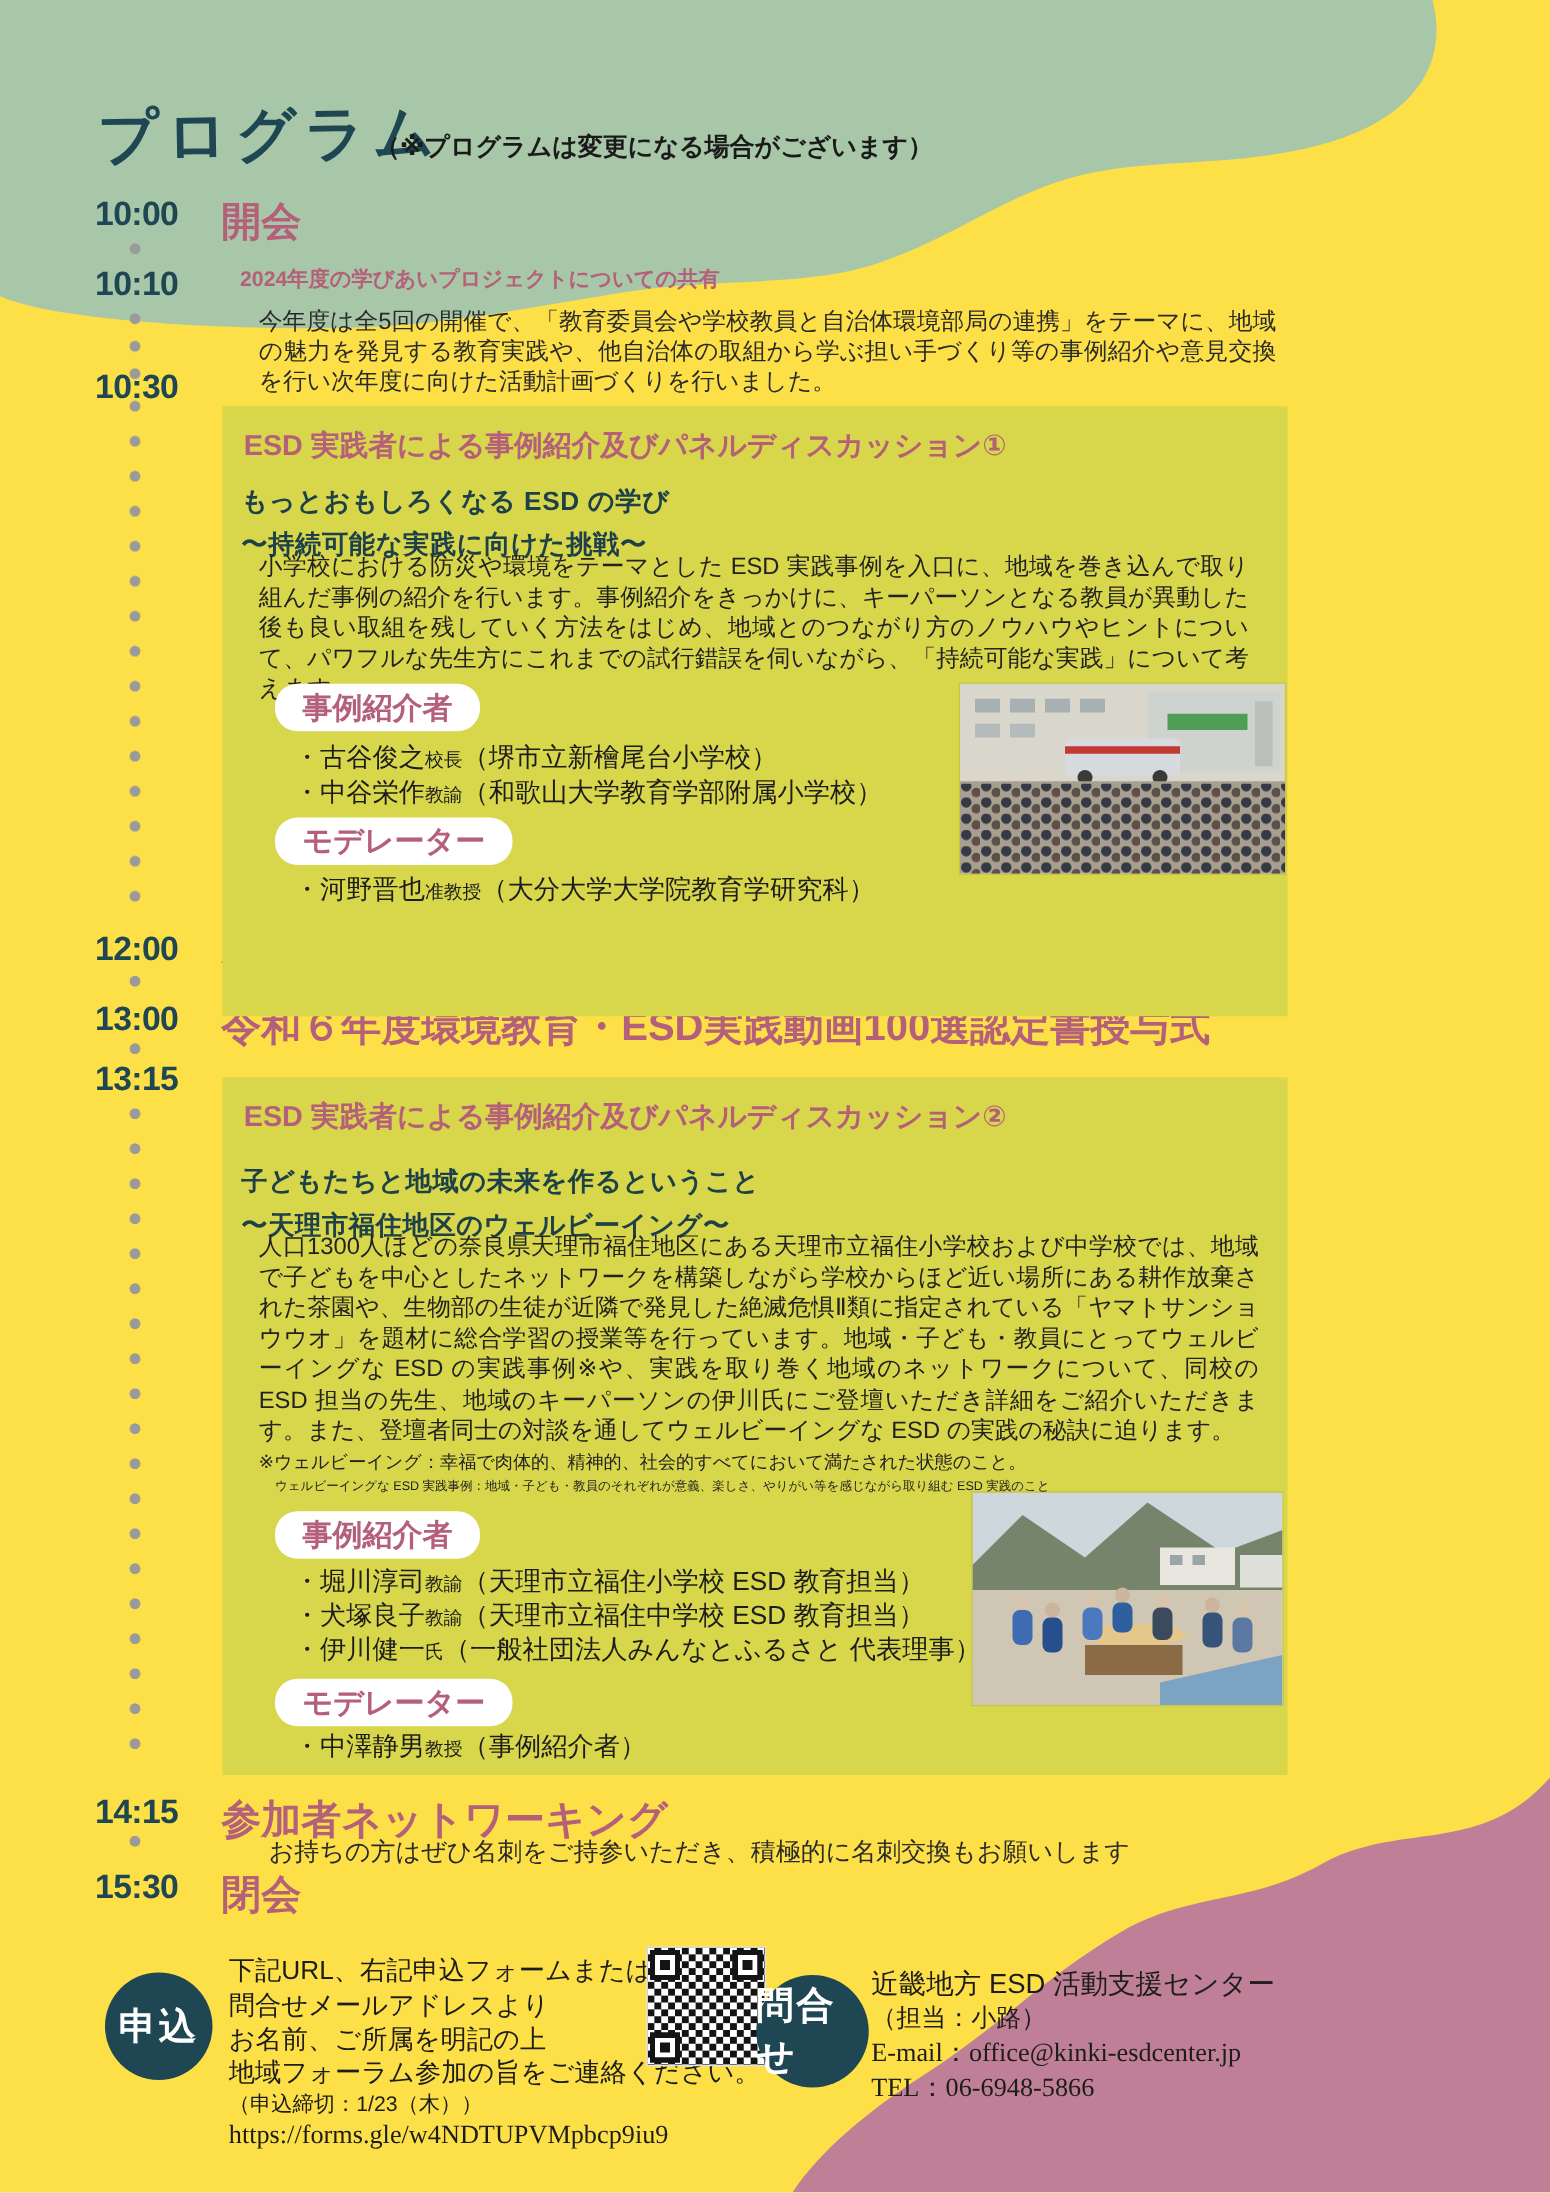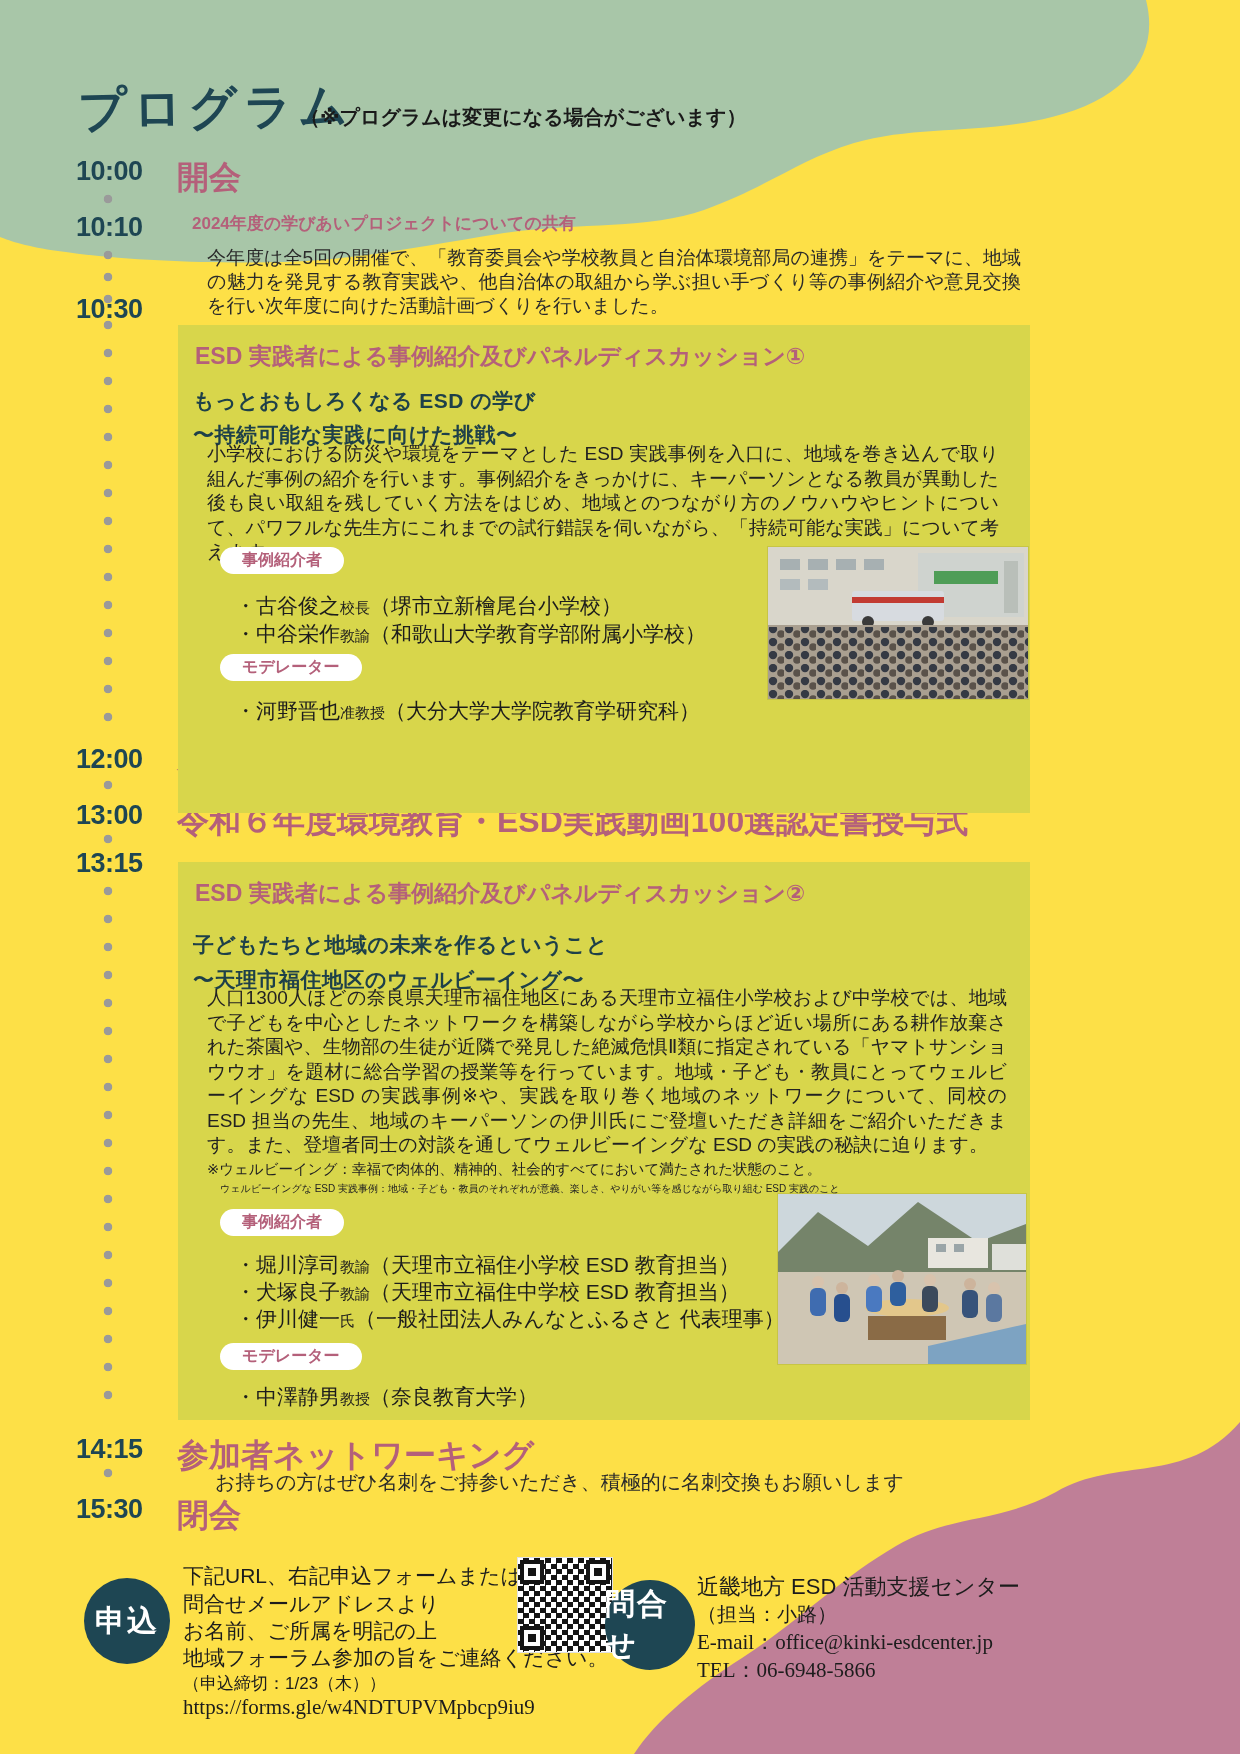--- a/index.html
+++ b/index.html
@@ -32,21 +32,21 @@
   .net-body{left:215px;top:1470px;width:820px;font-size:20px;text-align:left;}
 
   .session{position:absolute;left:178px;width:852px;background:#d8d64b;}
   .box1{top:325px;height:488px;}
   .box2{top:862px;height:558px;}
   .s-tag{position:absolute;left:17px;font-size:23px;font-weight:600;color:#b4607a;}
   .s-title{position:absolute;left:15px;font-size:21px;font-weight:700;color:#1e4049;letter-spacing:0.5px;}
   .s-body{position:absolute;left:29px;font-size:19px;line-height:24.5px;color:#222;text-align:justify;}
   .box1 .s-tag{top:16px}.box1 .ti1{top:45px}.box1 .ti2{top:79px}.box1 .s-body{top:117px;width:792px;}
   .box2 .s-tag{top:16px}.box2 .ti1{top:52px}.box2 .ti2{top:87px}.box2 .s-body{top:124px;width:800px;}
-  .badge{position:absolute;left:42px;background:#ffffff;color:#b4607a;font-size:16px;font-weight:700;
+  .badge{position:absolute;left:42px;background:#ffffff;color:#b4607a;font-size:24px;font-weight:700;
          padding:3px 22px;border-radius:18px;}
   .box1 .bg1{top:222px}.box1 .bg2{top:329px}
   .box2 .bg1{top:347px}.box2 .bg2{top:481px}
   .person{position:absolute;left:57px;font-size:21px;color:#1c1c1c;white-space:nowrap;}
   .person .rl{font-size:15px;}
   .box1 .p1{top:267px}.box1 .p2{top:295px}.box1 .p3{top:372px}
   .box2 .p1{top:389px}.box2 .p2{top:416px}.box2 .p3{top:443px}.box2 .p4{top:521px}
   .footnote{position:absolute;color:#222;}
   .box2 .fn1{left:29px;top:298px;font-size:14.5px;}
   .box2 .fn2{left:42px;top:320px;font-size:10px;}
@@ -179,21 +179,21 @@
       <span class="nm">・堀川淳司</span><span class="rl">教諭</span><span class="af">（天理市立福住小学校 ESD 教育担当）</span>
     </div>
     <div class="person p2">
       <span class="nm">・犬塚良子</span><span class="rl">教諭</span><span class="af">（天理市立福住中学校 ESD 教育担当）</span>
     </div>
     <div class="person p3">
       <span class="nm">・伊川健一</span><span class="rl">氏</span><span class="af">（一般社団法人みんなとふるさと 代表理事）</span>
     </div>
     <span class="badge bg2">モデレーター</span>
     <div class="person p4">
-      <span class="nm">・中澤静男</span><span class="rl">教授</span><span class="af">（奈良教育大学）</span>
+      <span class="nm">・中澤静男</span><span class="rl">教授</span><span class="af">（事例紹介者）</span>
     </div>
     <div class="photo ph2">
       <svg viewBox="0 0 248 170" preserveAspectRatio="none">
         <rect width="248" height="170" fill="#cdd7dc"></rect>
         <path d="M0,58 L40,18 90,52 140,8 200,48 248,30 L248,78 L0,78 Z" fill="#75846a"></path>
         <rect x="150" y="44" width="60" height="30" fill="#e8e6df"></rect>
         <rect x="214" y="50" width="34" height="26" fill="#dfe0da"></rect>
         <rect x="158" y="50" width="10" height="8" fill="#9aa5a8"></rect>
           <rect x="176" y="50" width="10" height="8" fill="#9aa5a8"></rect>
         <rect y="78" width="248" height="92" fill="#cfc6b4"></rect>

